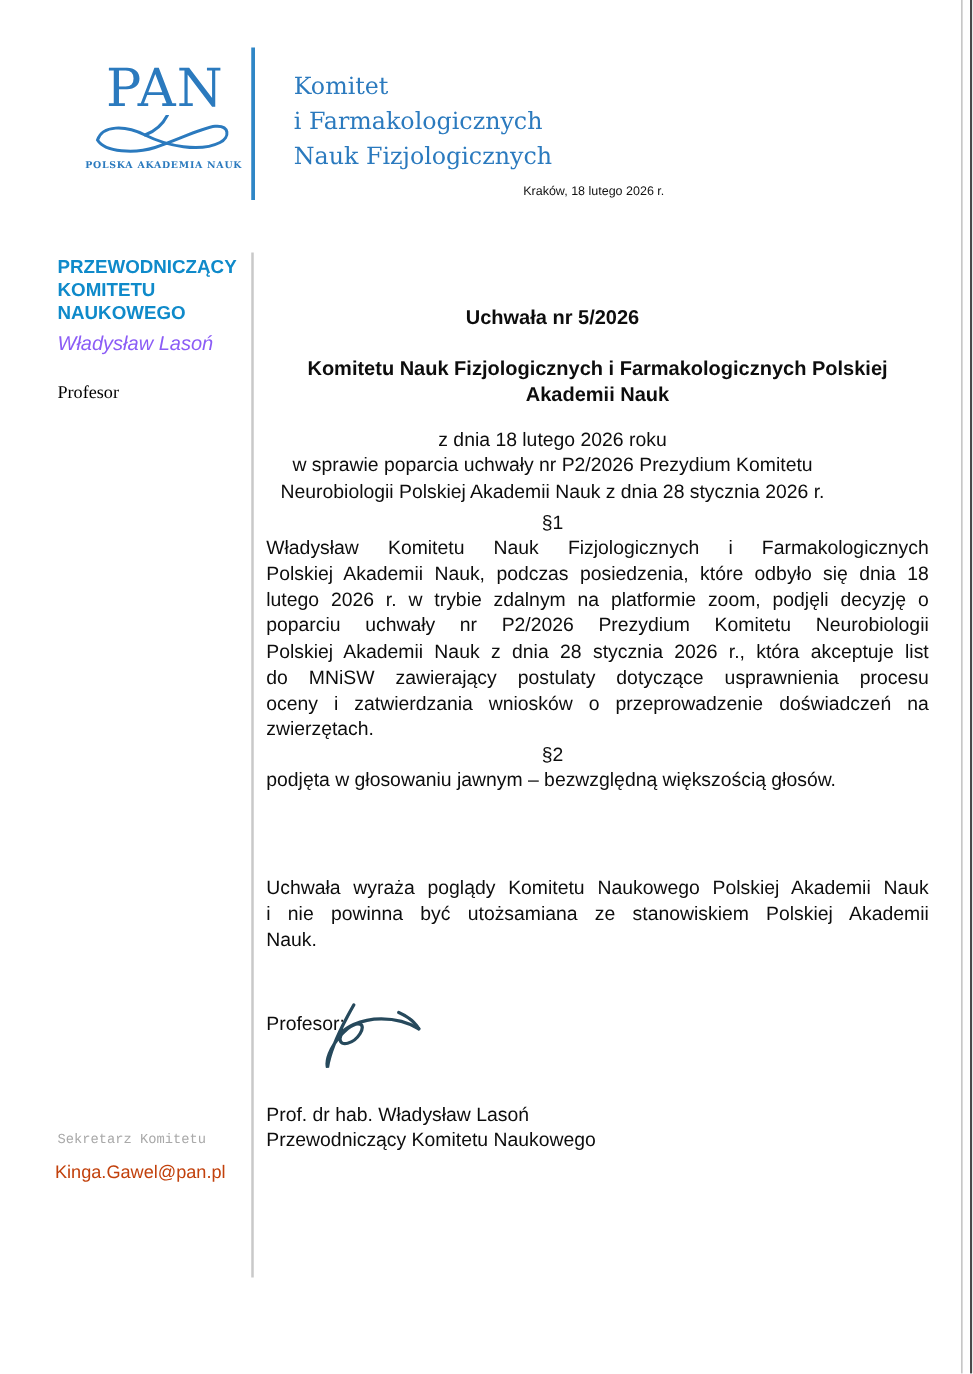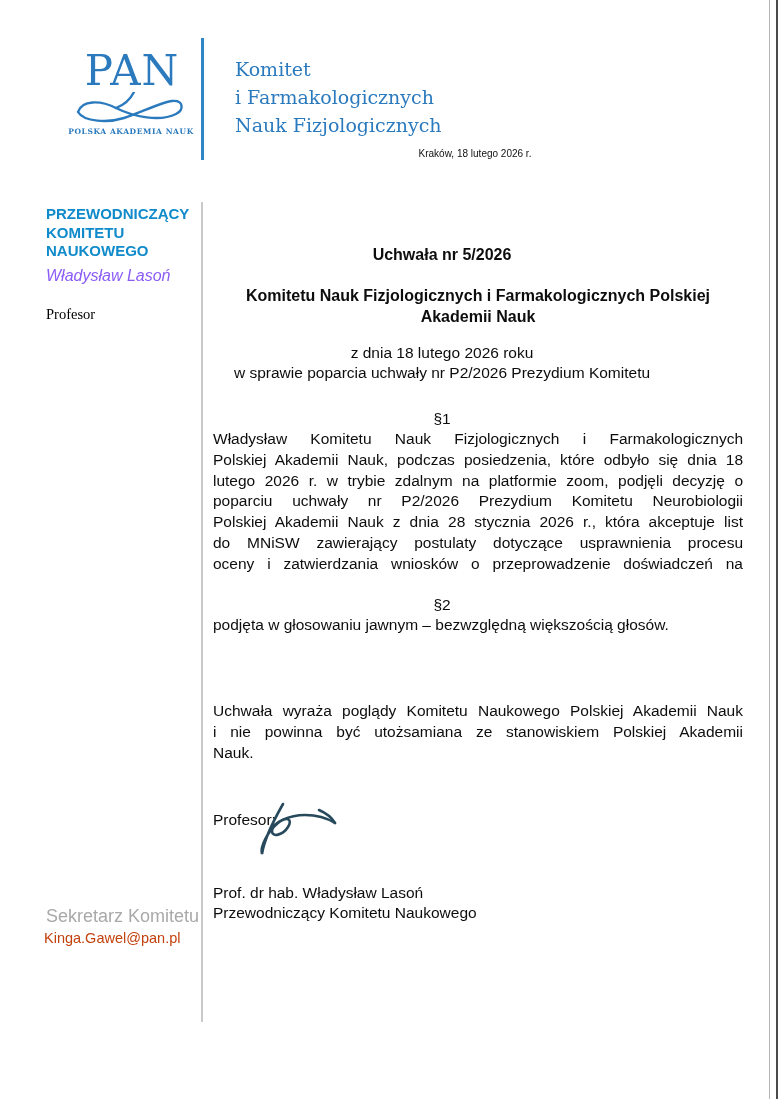--- a/index.html
+++ b/index.html
@@ -29,21 +29,21 @@
     position:absolute;left:213px;top:148px;width:524px;text-align:center;
     font-size:10px;color:#111;
   }
   
   .sidebar-role{
     position:absolute;left:46px;top:205px;width:152px;
     font-size:15px;font-weight:bold;line-height:18.5px;color:#0f8aca;
   }
   .chair-name{position:absolute;left:46px;top:267px;font-size:16px;color:#8b5cf6;font-style:italic;}
   .chair-title{position:absolute;left:46px;top:306px;font-size:14.5px;color:#000000;font-family:Liberation Serif, serif;}
-  .secretary-label{position:absolute;left:46px;top:906px;font-size:18px;color:#a9a9a9;}
+  .secretary-label{position:absolute;left:46px;top:906px;font-size:11px;color:#a9a9a9;font-family:Liberation Mono, monospace;}
   .secretary-email{position:absolute;left:44px;top:930px;font-size:14.5px;color:#c2410c;}
   .content-divider{position:absolute;left:201px;top:202px;width:2px;height:820px;background:#c9c9c9;}
   
   .main{position:absolute;left:213px;top:0;width:530px;font-size:15.5px;line-height:20.75px;color:#0d0d0d;}
   .blk{position:absolute;left:0;width:530px;margin-top:28px;}
   .ctr{text-align:center;padding-right:72px;width:458px;}       
   .ctr-full{text-align:center;width:530px;}
   .bold{font-weight:bold;}
   .res-number{top:217px;font-size:16px;}
   .res-title{top:257px;font-size:16px;line-height:21px;}
@@ -99,32 +99,34 @@
     <div class="blk ctr bold res-number">Uchwała nr 5/2026</div>
 
     <div class="blk ctr-full bold res-title">
       <div>Komitetu Nauk Fizjologicznych i Farmakologicznych Polskiej</div>
       <div>Akademii Nauk</div>
     </div>
 
     <div class="blk ctr res-subtitle">
       <div>z dnia 18 lutego 2026 roku</div>
       <div>w sprawie poparcia uchwały nr P2/2026 Prezydium Komitetu</div>
+      <div>Neurobiologii Polskiej Akademii Nauk z dnia 28 stycznia 2026 r.</div>
     </div>
 
     <div class="blk ctr sec1-mark">§1</div>
 
     <div class="blk par1">
       <div class="jl">Władysław Komitetu Nauk Fizjologicznych i Farmakologicznych</div>
       <div class="jl">Polskiej Akademii Nauk, podczas posiedzenia, które odbyło się dnia 18</div>
       <div class="jl">lutego 2026 r. w trybie zdalnym na platformie zoom, podjęli decyzję o</div>
       <div class="jl">poparciu uchwały nr P2/2026 Prezydium Komitetu Neurobiologii</div>
       <div class="jl">Polskiej Akademii Nauk z dnia 28 stycznia 2026 r., która akceptuje list</div>
       <div class="jl">do MNiSW zawierający postulaty dotyczące usprawnienia procesu</div>
       <div class="jl">oceny i zatwierdzania wniosków o przeprowadzenie doświadczeń na</div>
+      <div>zwierzętach.</div>
     </div>
 
     <div class="blk ctr sec2-mark">§2</div>
 
     <div class="blk par2">
       <div>podjęta w głosowaniu jawnym – bezwzględną większością głosów.</div>
     </div>
 
     <div class="blk disclaimer">
       <div class="jl">Uchwała wyraża poglądy Komitetu Naukowego Polskiej Akademii Nauk</div>

